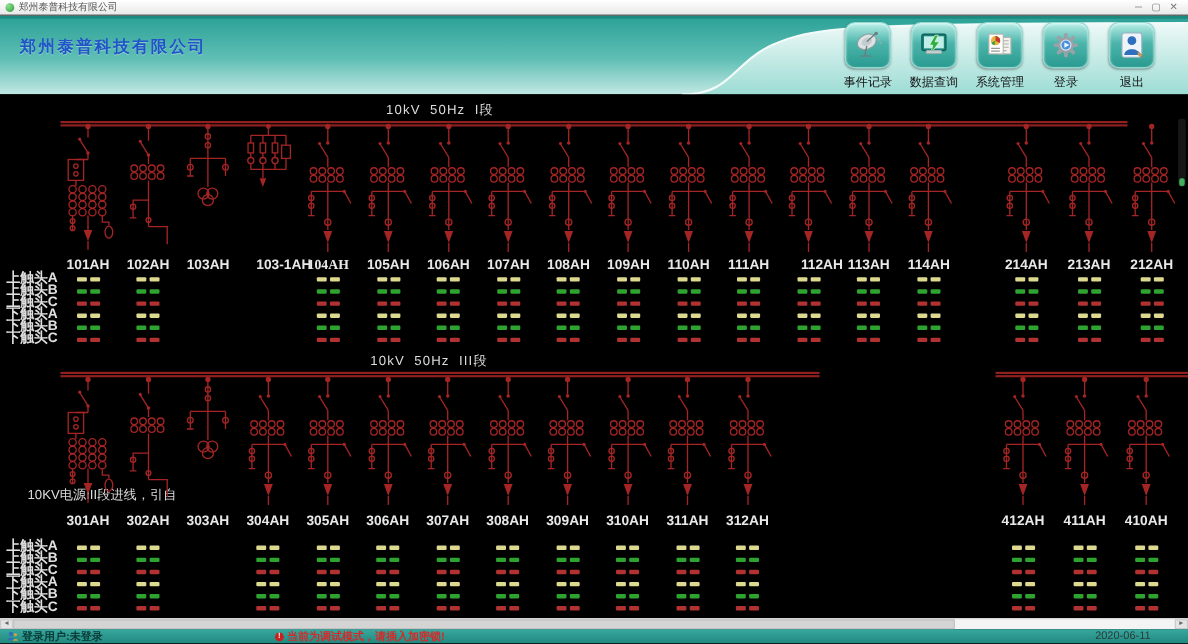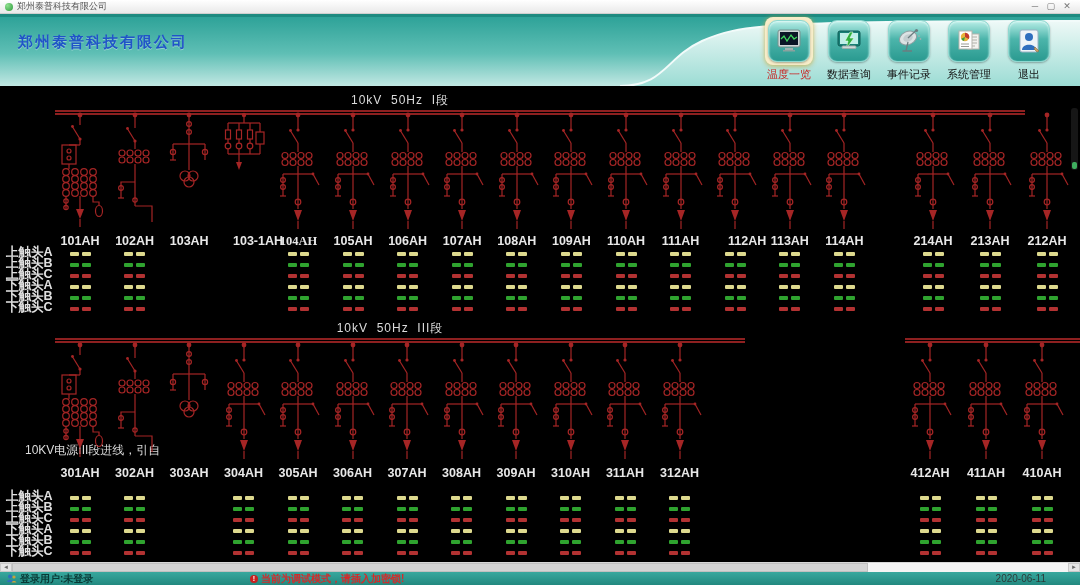--- a/index.html
+++ b/index.html
@@ -96,78 +96,82 @@
           <stop offset="1" stop-color="#9cdcd4"></stop>
       </linearGradient>
     </defs>
     <rect x="0" y="0" width="1080" height="72" fill="url(#dg)"></rect>
     <path d="M620 72 C665 72 665 44 702 27 C738 11 762 7 1080 7 L1080 72 Z" fill="url(#lg)"></path>
     <path d="M620 72 C665 72 665 44 702 27 C738 11 762 7 1080 7" fill="none" stroke="#f2fbfa" stroke-width="2"></path>
     <rect x="0" y="0" width="1080" height="3" fill="#1d8a80"></rect>
   </svg>
   <div id="company">郑州泰普科技有限公司</div>
   <div id="toolbar">
-      <div class="tb-item active">
-        <div class="halo">
-          <div class="tb-btn">
-            <svg width="28" height="28" viewBox="0 0 28 28">
-              <rect x="3" y="3" width="22" height="17" rx="2" fill="#cdd6d6" stroke="#78918e"></rect>
-              <rect x="5" y="5" width="18" height="13" fill="#0b1626"></rect>
-              <polyline points="6,12 9,9 12,14 16,8 19,12 22,10" fill="none" stroke="#3fd55f" stroke-width="1.3"></polyline>
-              <rect x="10" y="21" width="8" height="2" fill="#9fb2b0"></rect>
-              <rect x="8" y="23" width="12" height="1.5" fill="#8aa19e"></rect>
-            </svg>
-          </div>
-        </div>
-        <span class="tb-label">温度一览</span>
-      </div>
-      <div class="tb-item">
-        <div class="halo">
-          <div class="tb-btn">
-            <svg width="28" height="28" viewBox="0 0 28 28">
-              <rect x="3" y="4" width="22" height="15" rx="2" fill="#187f76" stroke="#0e5d56"></rect>
-              <rect x="5" y="6" width="18" height="11" fill="#bfeee8"></rect>
-              <polygon points="15,5 10,14 13,14 11,22 19,11 15,11 18,5" fill="#2fae3f" stroke="#e8ffe8" stroke-width="0.6"></polygon>
-              <rect x="7" y="19" width="14" height="2.5" rx="1" fill="#cfd8d8" stroke="#9ab0ad"></rect>
-            </svg>
-          </div>
-        </div>
-        <span class="tb-label">数据查询</span>
-      </div>
       <div class="tb-item">
         <div class="halo">
           <div class="tb-btn">
             <svg width="28" height="28" viewBox="0 0 28 28">
               <ellipse cx="13" cy="11" rx="9" ry="6.5" transform="rotate(-25 13 11)" fill="#dde3e4" stroke="#8d9da0"></ellipse>
               <ellipse cx="13" cy="11" rx="5" ry="3.5" transform="rotate(-25 13 11)" fill="#c3cdcf"></ellipse>
               <line x1="13" y1="11" x2="21" y2="3.5" stroke="#6b7d80" stroke-width="1.2"></line>
               <circle cx="21.5" cy="3.5" r="1.6" fill="#6b7d80"></circle>
               <path d="M13 15 L11 24 M7.5 24 H17" stroke="#6b7d80" stroke-width="1.3" fill="none"></path>
               <circle cx="24" cy="9" r="0.9" fill="#9ab0ad"></circle>
               <circle cx="25.5" cy="12" r="0.9" fill="#9ab0ad"></circle>
             </svg>
           </div>
         </div>
         <span class="tb-label">事件记录</span>
       </div>
       <div class="tb-item">
         <div class="halo">
           <div class="tb-btn">
             <svg width="28" height="28" viewBox="0 0 28 28">
+              <rect x="3" y="4" width="22" height="15" rx="2" fill="#187f76" stroke="#0e5d56"></rect>
+              <rect x="5" y="6" width="18" height="11" fill="#bfeee8"></rect>
+              <polygon points="15,5 10,14 13,14 11,22 19,11 15,11 18,5" fill="#2fae3f" stroke="#e8ffe8" stroke-width="0.6"></polygon>
+              <rect x="7" y="19" width="14" height="2.5" rx="1" fill="#cfd8d8" stroke="#9ab0ad"></rect>
+            </svg>
+          </div>
+        </div>
+        <span class="tb-label">数据查询</span>
+      </div>
+      <div class="tb-item">
+        <div class="halo">
+          <div class="tb-btn">
+            <svg width="28" height="28" viewBox="0 0 28 28">
               <rect x="13" y="7" width="11" height="15" fill="#f2f2ee" stroke="#b5b5ad"></rect>
               <path d="M15 10h7M15 13h7M15 16h7M15 19h5" stroke="#b0b0a8" stroke-width="1"></path>
               <rect x="4" y="4" width="13" height="18" fill="#ffffff" stroke="#b5b5ad"></rect>
               <circle cx="10" cy="10" r="4.2" fill="#e8b43c"></circle>
               <path d="M10 10 L10 5.8 A4.2 4.2 0 0 1 13.8 12 Z" fill="#c23a2e"></path>
               <path d="M10 10 L6.2 11.8 A4.2 4.2 0 0 0 9 14.1 Z" fill="#3f9e3f"></path>
               <path d="M6 17h8M6 19.5h8" stroke="#9a9a94" stroke-width="1"></path>
             </svg>
           </div>
         </div>
         <span class="tb-label">系统管理</span>
+      </div>
+      <div class="tb-item">
+        <div class="halo">
+          <div class="tb-btn">
+            <svg width="28" height="28" viewBox="0 0 28 28">
+              <g fill="#9aa2a8">
+                <rect x="12.3" y="3" width="3.4" height="22" rx="1.4"></rect>
+                <rect x="12.3" y="3" width="3.4" height="22" rx="1.4" transform="rotate(45 14 14)"></rect>
+                <rect x="12.3" y="3" width="3.4" height="22" rx="1.4" transform="rotate(90 14 14)"></rect>
+                <rect x="12.3" y="3" width="3.4" height="22" rx="1.4" transform="rotate(135 14 14)"></rect>
+                <circle cx="14" cy="14" r="7.2"></circle>
+              </g>
+              <circle cx="14" cy="14" r="4.6" fill="#4a90d9" stroke="#dce8f4" stroke-width="1"></circle>
+              <polygon points="12.6,11.6 17.2,14 12.6,16.4" fill="#eef6ff"></polygon>
+            </svg>
+          </div>
+        </div>
+        <span class="tb-label">登录</span>
       </div>
       <div class="tb-item">
         <div class="halo">
           <div class="tb-btn">
             <svg width="28" height="28" viewBox="0 0 28 28">
               <rect x="5" y="3" width="18" height="22" rx="2" fill="#eef4f8" stroke="#9ab2c4"></rect>
               <circle cx="14" cy="10" r="4" fill="#2f6fbe"></circle>
               <path d="M7 23 C7 16 21 16 21 23 Z" fill="#2f6fbe"></path>
               <path d="M20 20 l4 4 -2 1 -3 -3 Z" fill="#c9a36a" stroke="#8a6f44" stroke-width="0.6"></path>
             </svg>

